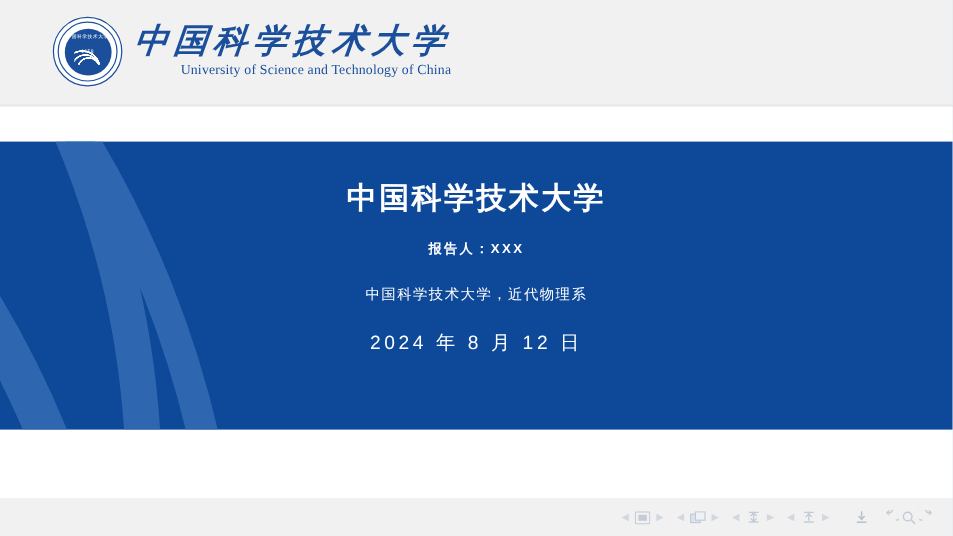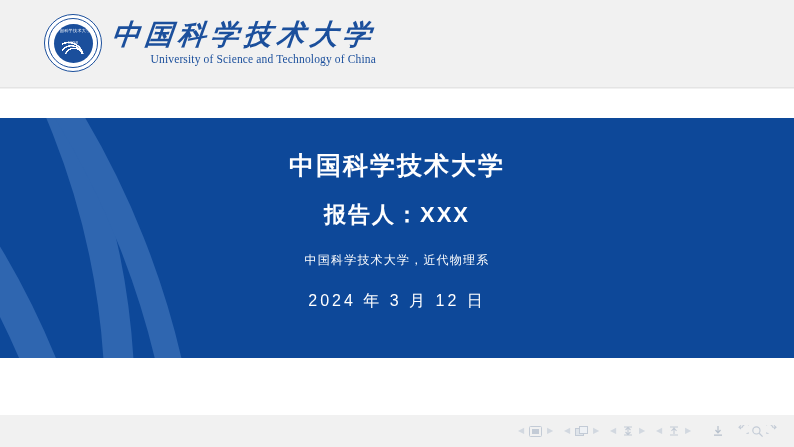--- a/index.html
+++ b/index.html
@@ -84,21 +84,21 @@
     display:flex;flex-direction:column;align-items:center;
     justify-content:flex-start;
     padding-top:32px;box-sizing:border-box;
     color:#ffffff;text-align:center;
   }
   .talk-title{
     font-size:25px;font-weight:700;letter-spacing:2px;
     line-height:1.2;color:#ffffff;
   }
   .speaker{
-    margin-top:20px;font-size:22px;font-weight:700;letter-spacing:2px;
+    margin-top:20px;font-size:11px;font-weight:700;letter-spacing:2px;
     color:#ffffff;
   }
   .affil{
     margin-top:22px;font-size:12px;letter-spacing:1.2px;color:#ffffff;text-align:right;
   }
   .date{
     margin-top:22px;font-size:16px;letter-spacing:3px;color:#ffffff;
   }
 
   
@@ -159,21 +159,21 @@
           <path d="M -700 -250 A 800 800 0 0 1 100 550" stroke-width="34"></path>
           <path d="M -740 -120 A 830 830 0 0 1 90 710" stroke-width="28"></path>
           <path d="M -790 30 A 820 820 0 0 1 30 850" stroke-width="30"></path>
         </g>
       </svg>
 
       <div class="banner-text">
         <div class="talk-title">中国科学技术大学</div>
         <div class="speaker">报告人：XXX</div>
         <div class="affil">中国科学技术大学，近代物理系</div>
-        <div class="date">2024 年 3 月 12 日</div>
+        <div class="date">2024 年 8 月 12 日</div>
       </div>
 
     </div>
   </div>
 
   <div class="toolbar">
 
     <div class="tb-group">
       <span class="tb-arrow">◀</span>
       <span class="tb-ico">

